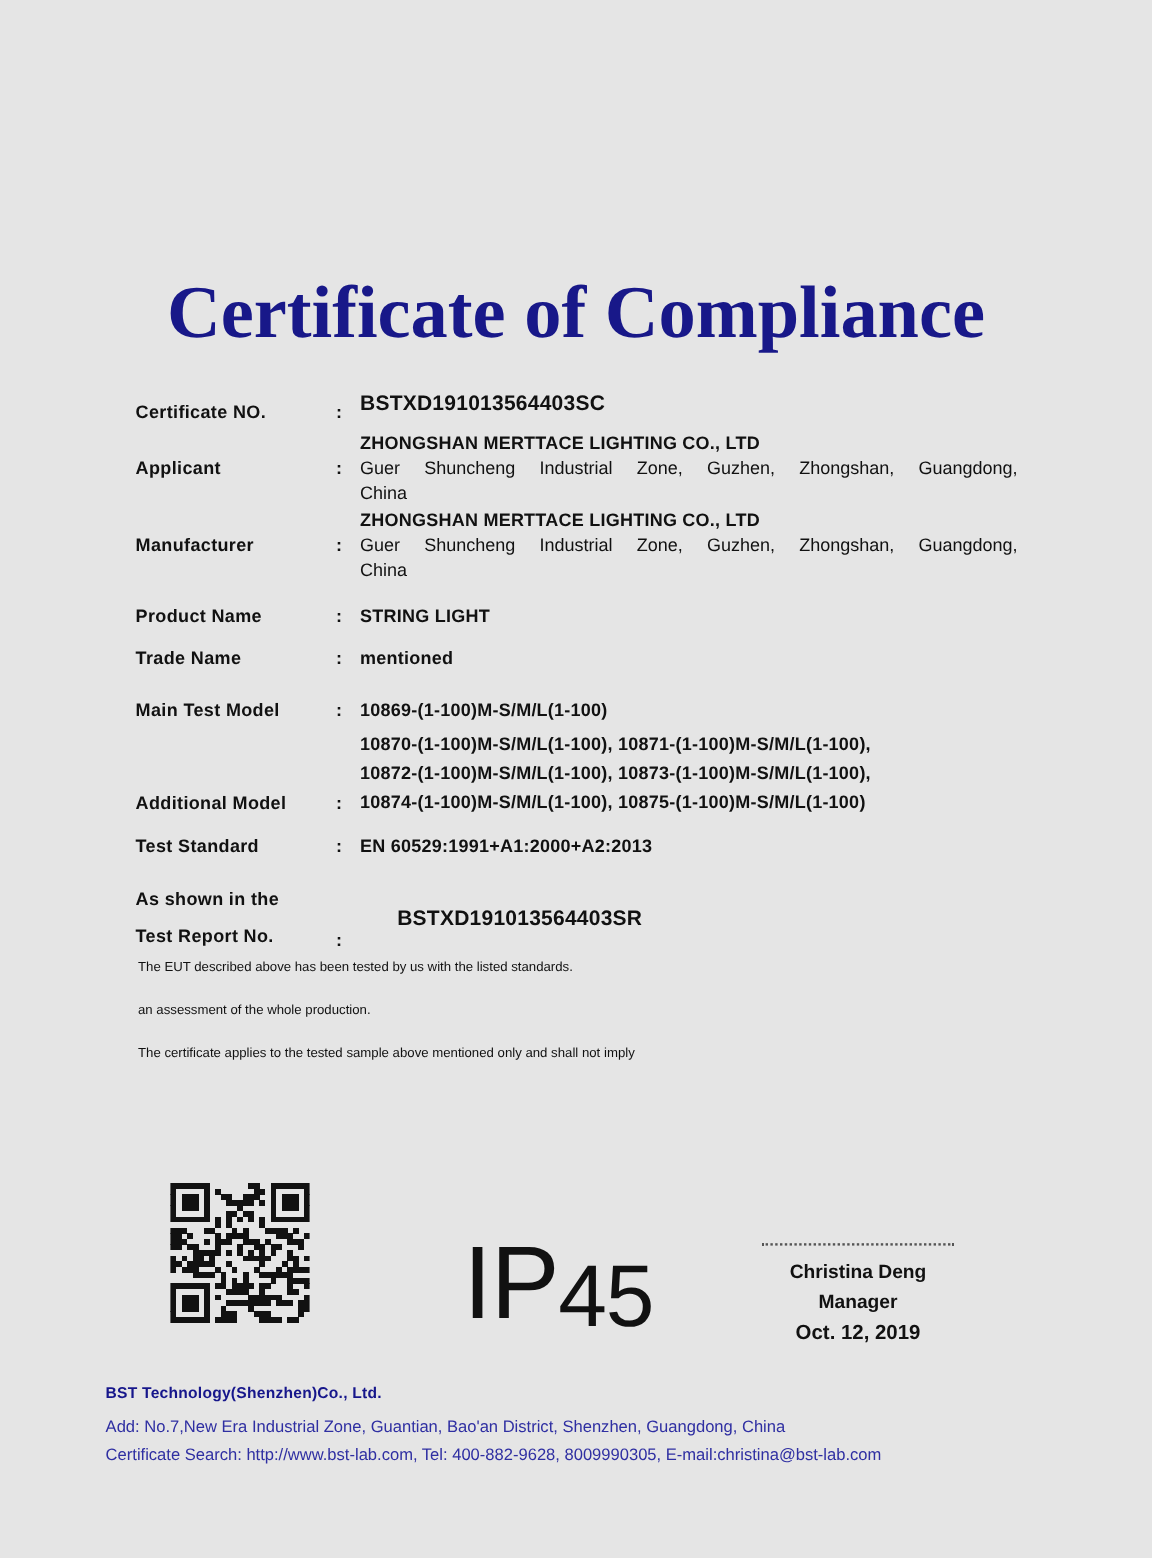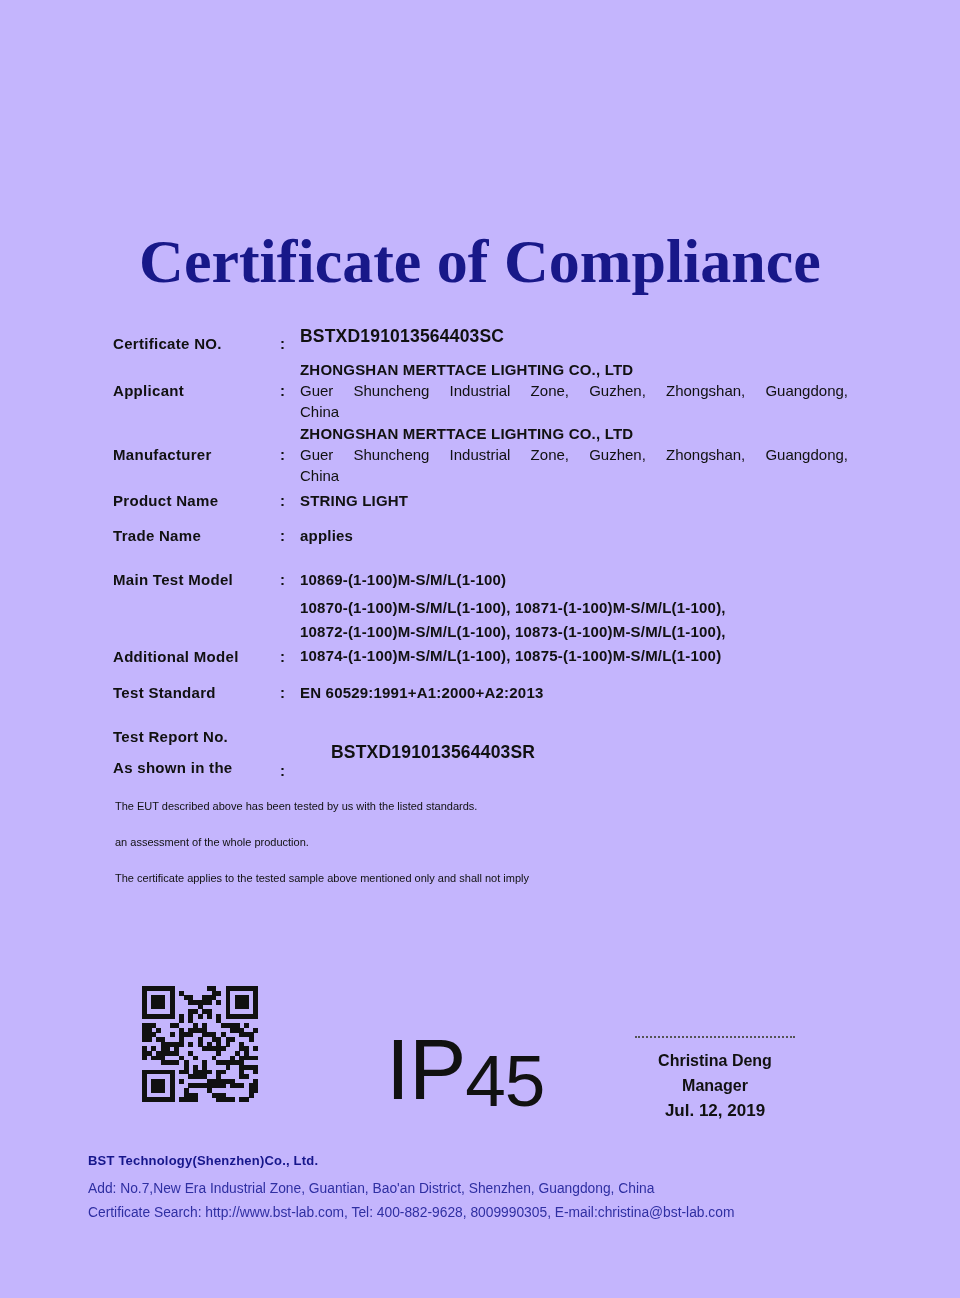--- a/index.html
+++ b/index.html
@@ -6,21 +6,21 @@
     --title-color:#181889;
     --footer-company:#16168b;
     --footer-text:#2f2fa2;
     --ink:#111111;
   }
   *{box-sizing:border-box;margin:0;padding:0;}
   html,body{background:#ffffff;}
   .page{
     position:relative;
     width:960px;height:1298px;
-    background:#c4b5fd;
+    background:#e5e5e5;
     overflow:hidden;
     font-family:"Liberation Sans", sans-serif;
     color:var(--ink);
   }
   
   .doc-title{
     position:absolute;top:226px;left:0;right:0;
     text-align:center;
     font-family:"Liberation Serif", serif;
     font-weight:bold;
@@ -48,21 +48,21 @@
   .v-big{font-size:17.5px;font-weight:bold;line-height:24px;letter-spacing:0.2px;}
   .v-bold{font-size:15px;font-weight:bold;line-height:22px;letter-spacing:0.2px;}
   .company-line{font-size:15px;font-weight:bold;line-height:21px;letter-spacing:0.2px;}
   .addr-just{font-size:15px;line-height:21px;text-align:justify;text-align-last:justify;}
   .addr-last{font-size:15px;line-height:21px;}
   .model-line{font-size:15px;font-weight:bold;line-height:24px;letter-spacing:0.2px;}
 
   .row-certno .lbl,.row-certno .colon{padding-top:9px;}
   .row-applicant{margin-top:4px;align-items:center;}
   .row-manufacturer{margin-top:1px;align-items:center;}
-  .row-product{margin-top:4px;}
+  .row-product{margin-top:17px;}
   .row-trade{margin-top:13px;}
   .row-main{margin-top:22px;}
   .row-additional{margin-top:5px;align-items:flex-end;}
   .row-standard{margin-top:14px;}
   .row-report{margin-top:17px;align-items:stretch;}
   .row-report .lbl{line-height:31px;}
   .row-report .colon{align-self:flex-end;line-height:24px;}
   .row-report .val{align-self:center;margin-left:31px;}
 
   
@@ -137,21 +137,21 @@
 
     <div class="frow row-product">
       <div class="lbl">Product Name</div>
       <div class="colon">:</div>
       <div class="val v-bold">STRING LIGHT</div>
     </div>
 
     <div class="frow row-trade">
       <div class="lbl">Trade Name</div>
       <div class="colon">:</div>
-      <div class="val v-bold">applies</div>
+      <div class="val v-bold">mentioned</div>
     </div>
 
     <div class="frow row-main">
       <div class="lbl">Main Test Model</div>
       <div class="colon">:</div>
       <div class="val v-bold">10869-(1-100)M-S/M/L(1-100)</div>
     </div>
 
     <div class="frow row-additional">
       <div class="lbl">Additional Model</div>
@@ -164,22 +164,22 @@
     </div>
 
     <div class="frow row-standard">
       <div class="lbl">Test Standard</div>
       <div class="colon">:</div>
       <div class="val v-bold">EN 60529:1991+A1:2000+A2:2013</div>
     </div>
 
     <div class="frow row-report">
       <div class="lbl">
+        <div>As shown in the</div>
         <div>Test Report No.</div>
-        <div>As shown in the</div>
       </div>
       <div class="colon">:</div>
       <div class="val v-big">BSTXD191013564403SR</div>
     </div>
 
   </div>
 
   <div class="statement">
     <div>The EUT described above has been tested by us with the listed standards.</div>
     <div>an assessment of the whole production.</div>
@@ -493,21 +493,21 @@
       </svg></div>
 
   <div class="ip-rating">
     <span class="ip-prefix">IP</span><span class="ip-number">45</span>
   </div>
 
   <div class="signature">
     <div class="sig-line"></div>
     <div class="sig-name">Christina Deng</div>
     <div class="sig-role">Manager</div>
-    <div class="sig-date">Jul. 12, 2019</div>
+    <div class="sig-date">Oct. 12, 2019</div>
   </div>
 
   <div class="footer">
     <div class="footer-company">BST Technology(Shenzhen)Co., Ltd.</div>
     <div class="footer-address">Add: No.7,New Era Industrial Zone, Guantian, Bao'an District, Shenzhen, Guangdong, China</div>
     <div class="footer-search">Certificate Search: http://www.bst-lab.com, Tel: 400-882-9628, 8009990305, E-mail:christina@bst-lab.com</div>
   </div>
 
 </div>
 

